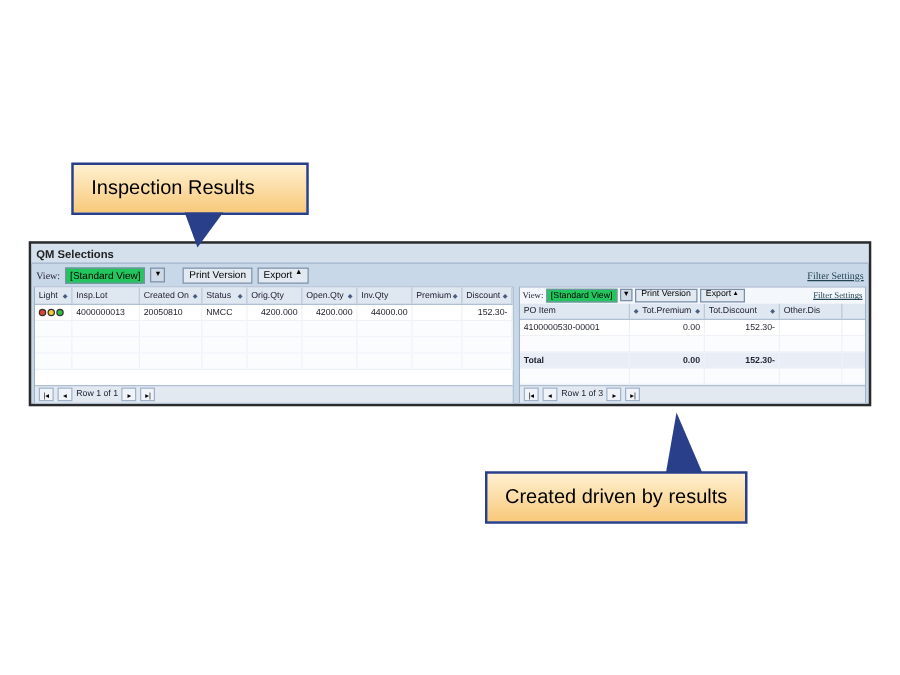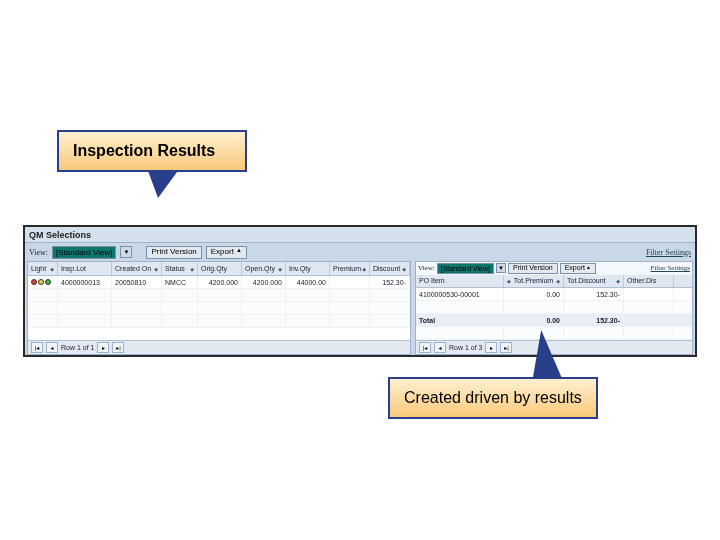--- a/index.html
+++ b/index.html
@@ -26,38 +26,37 @@
   
   .app {
     position: absolute;
     top: 193px; left: 23px; width: 674px; height: 132px;
     border: 2px solid #2a2a2a;
     background: #c9d8e8;
     display: flex;
     flex-direction: column;
     font-size: 8px;
     overflow: hidden;
-    margin-top: 32px;
   }
   .header-row {
     display: flex;
     align-items: center;
     height: 16px;
     padding: 0 4px;
     gap: 4px;
     border-bottom: 1px solid #9fb2c9;
     background: #d4e0ec;
   }
   .title { font-weight: bold; font-size: 9px; color: #222; }
   .toolbar {
     display: flex; align-items: center; gap: 4px; padding: 2px 4px; height: 18px;
   }
   .lbl { color: #223; font-family: Liberation Serif, serif; }
   .select-box {
-    background: #0f766e; border: 1px solid #7a8fa8; padding: 0 3px; height: 13px; display: inline-flex; align-items: center; gap: 3px; font-size: 8px;
+    background: #22c55e; border: 1px solid #7a8fa8; padding: 0 3px; height: 13px; display: inline-flex; align-items: center; gap: 3px; font-size: 8px;
   }
   .dd-btn {
     width: 12px; height: 12px; background: #d0dae6; border: 1px solid #7a8fa8; display: inline-flex; align-items: center; justify-content: center; font-size: 6px; cursor: pointer;
   }
   .btn {
     background: #e2e9f1; border: 1px solid #7a8fa8; padding: 0 4px; height: 13px; display: inline-flex; font-size: 8px; cursor: pointer;
   }
   .spacer { flex: 1; }
 
   .panels { display: flex; flex: 1; gap: 4px; padding: 0 2px; overflow: hidden; }
@@ -92,21 +91,21 @@
   .pgtxt { font-size: 7px; color: #223; }
 
   
   .l-c0{width:30px} .l-c1{width:54px} .l-c2{width:50px} .l-c3{width:36px} .l-c4{width:44px} .l-c5{width:44px} .l-c6{width:44px} .l-c7{width:40px} .l-c8{width:40px}
   
   .r-c0{width:88px} .r-c1{width:60px} .r-c2{width:60px} .r-c3{width:50px}
 </style>
 </head>
 <body>
 
-<div class="callout" style="top:130px; left:57px;font-weight:bold;">
+<div class="callout" style="top:130px; left:57px;">
   <span>Inspection Results</span>
 </div>
 <div class="callout-ptr" style="top:168px; left:140px; border-width:30px 8px 0 25px; border-color:#2a3f8a transparent transparent transparent; transform: skewX(-25deg);"></div>
 
 <div class="callout" style="top:377px; left:388px;">
   <span>Created driven by results</span>
 </div>
 <div class="callout-ptr" style="top:330px; left:525px; border-width:0 5px 48px 24px; border-color:transparent transparent #2a3f8a transparent; transform: skewX(18deg);"></div>
 
 <div class="app">

